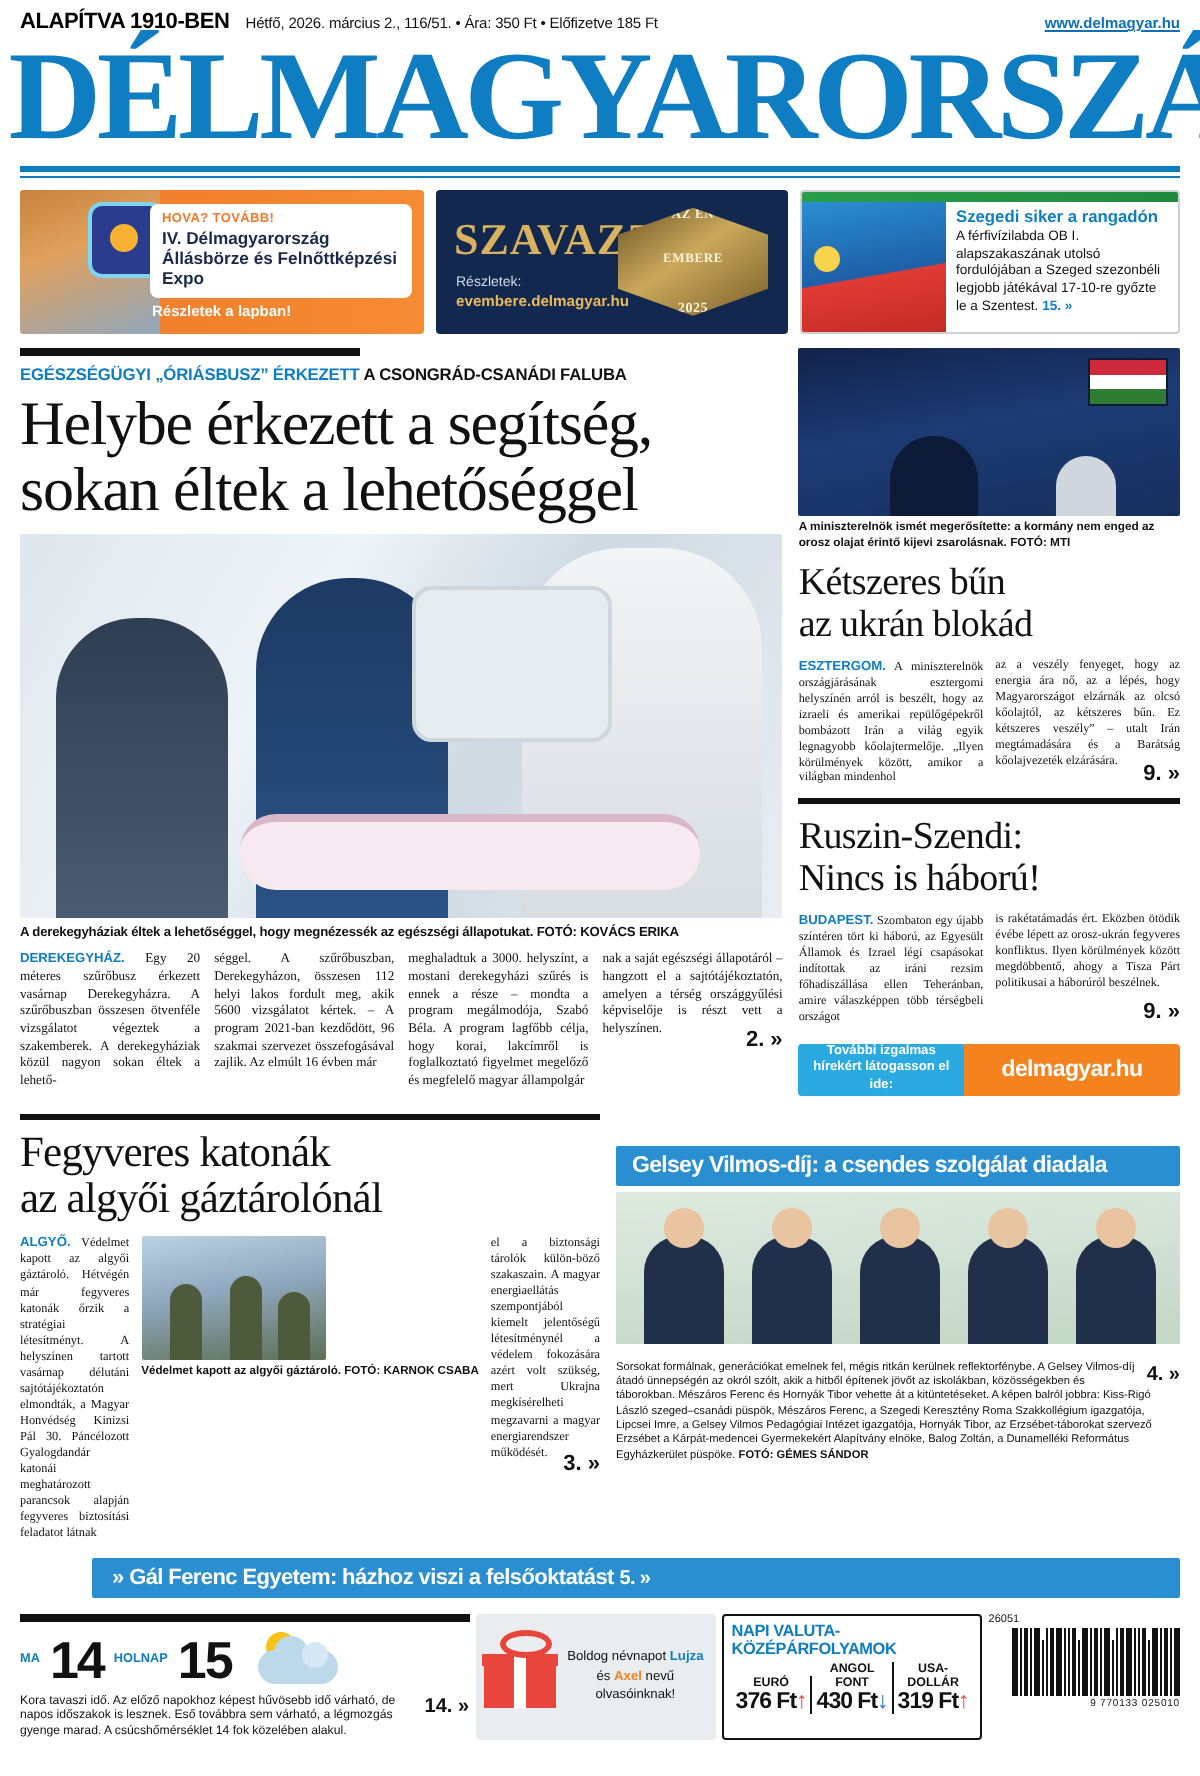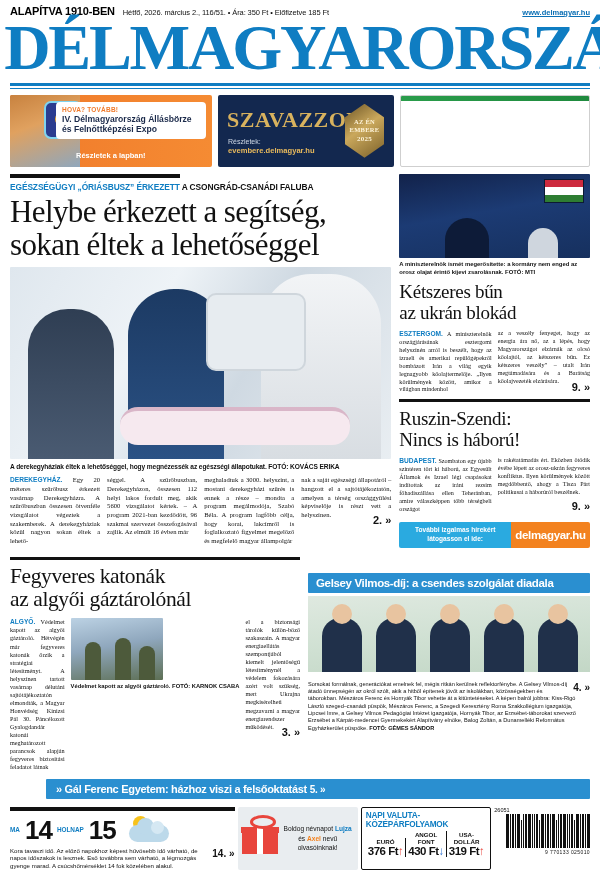--- a/index.html
+++ b/index.html
@@ -37,34 +37,34 @@
   
   .promos{display:flex;gap:6px;margin-top:6px;height:72px;}
   .promo{position:relative;overflow:hidden;}
 
   .promo-jobs{width:202px;background:linear-gradient(90deg,#f07a2a 0%,#f58b33 100%);border-radius:2px;position:relative;}
   .pj-photo{position:absolute;left:0;top:0;width:70px;height:100%;
     background:linear-gradient(160deg,#c8823f 0%,#e0a15f 40%,#8fa7bd 100%);}
   .pj-badge{position:absolute;left:34px;top:6px;width:34px;height:34px;border-radius:7px;
     background:#2b3c8f;border:2px solid #7fd4f0;}
   .pj-badge:after{content:"";position:absolute;left:9px;top:9px;width:14px;height:14px;border-radius:50%;background:#f9b233;}
-  .pj-card{position:absolute;left:46px;top:7px;right:6px;background:#fff;border-radius:4px;padding:4px 6px 5px 6px;}
+  .pj-card{position:absolute;left:65px;top:7px;right:6px;background:#fff;border-radius:4px;padding:4px 6px 5px 6px;}
   .pj-kicker{color:#f07a2a;font-size:6.5px;font-weight:bold;letter-spacing:.2px;}
   .pj-title{font-size:8.6px;font-weight:bold;color:#1b2a4a;line-height:1.18;margin-top:1px;}
   .pj-foot{position:absolute;left:66px;bottom:7px;color:#fff;font-size:7.5px;font-weight:bold;}
 
   .promo-vote{width:176px;background:#13284f;border-radius:2px;position:relative;}
   .pv-title{font-family:"Liberation Serif",serif;font-weight:bold;font-size:22px;color:#d8b25e;
     letter-spacing:.5px;position:absolute;left:9px;top:12px;}
   .pv-sub{position:absolute;left:10px;top:42px;font-size:7px;color:#cfd8e6;line-height:1.35;}
   .pv-sub b{color:#e8b95c;font-size:7.6px;display:block;}
-  .pv-seal{position:absolute;right:10px;top:9px;width:39px;height:54px;
+  .pv-seal{position:absolute;right:10px;top:9px;width:75px;height:54px;
     background:linear-gradient(145deg,#6d5526,#caa85c 45%,#7a6029);
     clip-path:polygon(50% 0,100% 25%,100% 75%,50% 100%,0 75%,0 25%);
-    display:flex;flex-direction:column;align-items:center;justify-content:center;}
+    display:flex;flex-direction:column;align-items:center;justify-content:space-between;}
   .pv-seal span{color:#fdf3d8;font-family:"Liberation Serif",serif;font-weight:bold;font-size:6.5px;line-height:1.15;letter-spacing:.3px;}
   .pv-seal .yr{font-size:7px;margin-top:2px;}
 
   .promo-sport{flex:1;border:1px solid #cfcfcf;border-radius:2px;position:relative;background:#fff;overflow:hidden;}
   .ps-top{height:5px;background:linear-gradient(90deg,#2a9d4b,#1f8a3e);}
   .ps-body{display:flex;height:calc(100% - 5px);}
   .ps-photo{width:72px;background:linear-gradient(170deg,#2a8fd0 0%,#1d5fa8 55%,#e03b35 56%,#c22b26 100%);position:relative;}
   .ps-ball{position:absolute;left:6px;top:22px;width:13px;height:13px;border-radius:50%;background:#f6d34b;}
   .ps-text{flex:1;padding:3px 4px 0 5px;}
   .ps-head{color:#0f7dc2;font-weight:bold;font-size:8.4px;line-height:1.1;}
@@ -111,21 +111,21 @@
   .r-caption{font-size:5.9px;font-weight:bold;line-height:1.3;margin-top:3px;}
   .r-hl{font-family:"Liberation Serif",serif;font-size:19px;line-height:1.1;margin-top:6px;letter-spacing:-.3px;}
   .r-body{display:flex;gap:6px;margin-top:6px;}
   .r-body .bcol{font-size:6.1px;line-height:1.3;}
   .r-rule{height:3px;background:#111;margin-top:5px;}
   .r-hl2{font-family:"Liberation Serif",serif;font-size:19px;line-height:1.1;margin-top:7px;letter-spacing:-.3px;}
 
   .cta{display:flex;margin-top:8px;height:26px;border-radius:2px;overflow:hidden;}
   .cta-l{flex:1;background:#2aaae0;color:#fff;font-size:6.6px;font-weight:bold;
     display:flex;align-items:center;justify-content:center;text-align:center;line-height:1.25;padding:0 4px;}
-  .cta-r{width:79px;background:#f3821f;color:#fff;font-weight:bold;font-size:11.5px;
+  .cta-r{width:108px;background:#f3821f;color:#fff;font-weight:bold;font-size:11.5px;
     display:flex;align-items:center;justify-content:center;letter-spacing:-.3px;}
 
   
   .deck2{display:flex;gap:8px;margin-top:9px;}
   .d2-left{width:290px;}
   .d2-right{flex:1;}
   .d2-rule{height:3px;background:#111;}
   .d2-hl{font-family:"Liberation Serif",serif;font-size:21.5px;line-height:1.1;margin-top:5px;letter-spacing:-.4px;}
   .d2-cols{display:flex;gap:6px;margin-top:6px;}
   .d2-cols .bcol{font-size:6.2px;line-height:1.3;}
@@ -224,20 +224,32 @@
       </div>
       <div class="pv-seal">
         <span>AZ ÉN</span>
         <span>EMBERE</span>
         <span class="yr">2025</span>
       </div>
     </div>
 
     <div class="promo promo-sport">
       <div class="ps-top"></div>
+      <div class="ps-body">
+        <div class="ps-photo">
+          <div class="ps-ball"></div>
+        </div>
+        <div class="ps-text">
+          <div class="ps-head">Szegedi siker a rangadón</div>
+          <div class="ps-dek">
+            <span>A férfivízilabda OB I. alapszakaszának utolsó fordulójában a Szeged szezonbéli legjobb játékával 17-10-re győzte le a Szentest.</span>
+            <span class="pg">15. »</span>
+          </div>
+        </div>
+      </div>
     </div>
   </div>
 
   <div class="main">
 
     <div class="col-left">
       <div class="blackbar"></div>
       <div class="kicker">
         <span class="hl">EGÉSZSÉGÜGYI „ÓRIÁSBUSZ” ÉRKEZETT</span>
         <span>A CSONGRÁD-CSANÁDI FALUBA</span>

